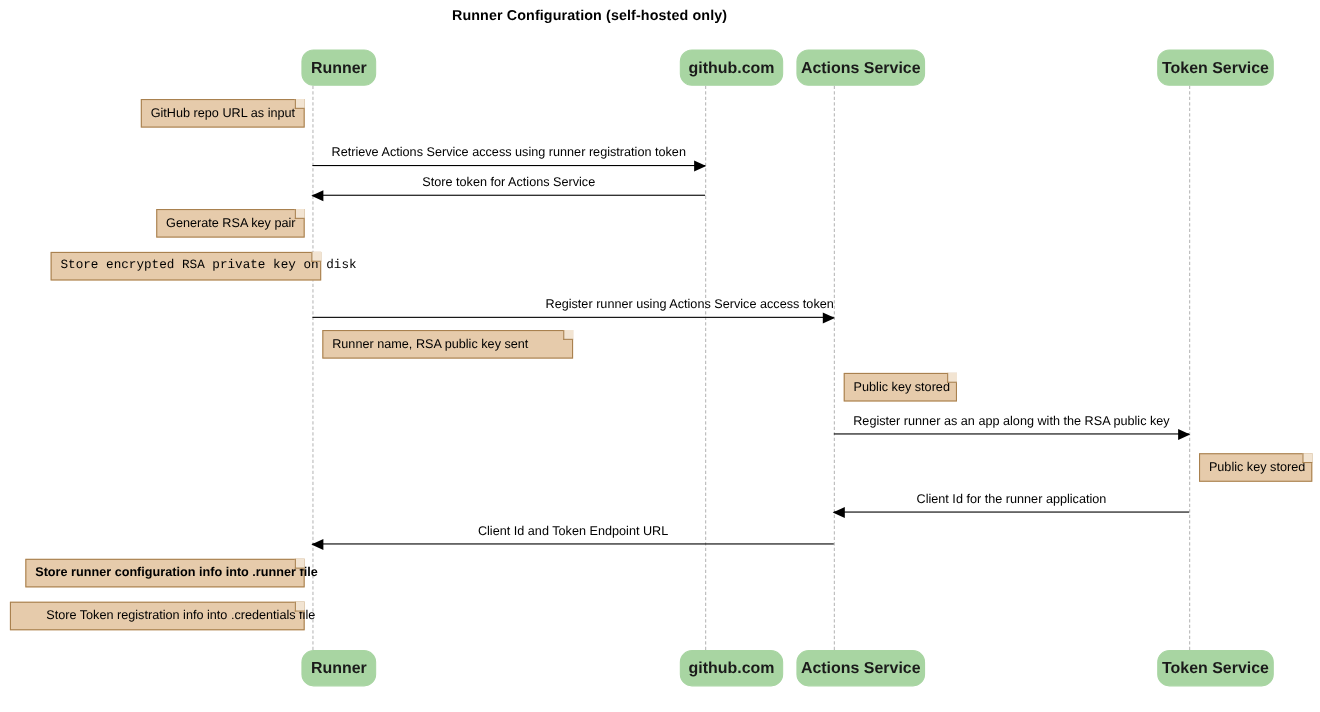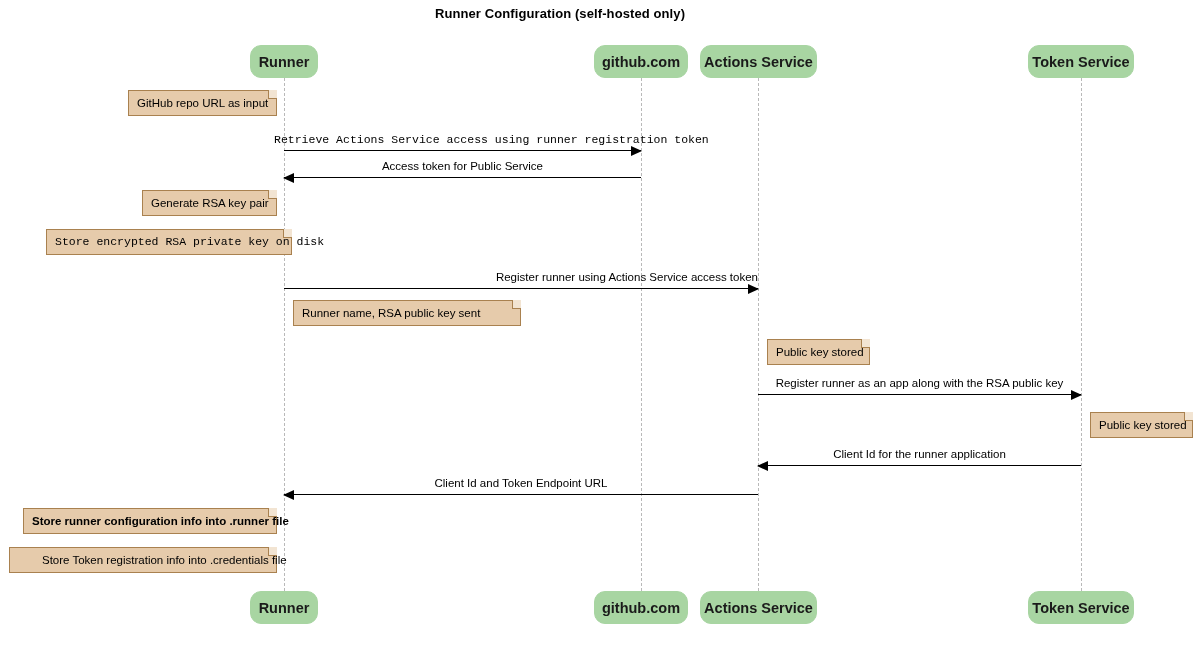--- a/index.html
+++ b/index.html
@@ -24,21 +24,20 @@
   .diagram-title {
     position: absolute;
     left: 0;
     top: 6px;
     width: 1072px;
     text-align: center;
     font-size: 13px;
     font-weight: bold;
     color: #000;
     letter-spacing: 0.1px;
-    margin-left: 24px;
   }
 
   
   .lifeline {
     position: absolute;
     width: 0;
     border-left: 1px dashed #b9b9b9;
   }
 
   
@@ -48,20 +47,21 @@
     border: 1px solid #a8d5a2;
     border-radius: 11px;
     height: 33px;
     line-height: 33px;
     text-align: center;
     font-size: 14.5px;
     font-weight: bold;
     color: #1a1a1a;
     white-space: nowrap;
     box-sizing: border-box;
+    margin-left: 24px;
   }
 
   
   .note {
     position: absolute;
     background: #e6cbab;
     border: 1px solid #a9814f;
     box-sizing: border-box;
     font-size: 11.5px;
     color: #000;
@@ -118,24 +118,24 @@
 
   <div id="lifelines-layer">
       <div class="lifeline" style="left: 284px; top: 78px; height: 513px;"></div>
       <div class="lifeline" style="left: 641px; top: 78px; height: 513px;"></div>
       <div class="lifeline" style="left: 758px; top: 78px; height: 513px;"></div>
       <div class="lifeline" style="left: 1081px; top: 78px; height: 513px;"></div>
     </div>
   <div id="messages-layer">
       <div class="msg-line" style="left: 284px; top: 150px; width: 357px;"></div>
       <div class="arrowhead right" style="top: 145.5px; left: 631px;"></div>
-      <div class="msg-label" style="left: 274px; width: 357px; top: 133px; font-family: Liberation Mono, monospace;">Retrieve Actions Service access using runner registration token</div>
+      <div class="msg-label" style="left: 284px; width: 357px; top: 133px;">Retrieve Actions Service access using runner registration token</div>
       <div class="msg-line" style="left: 284px; top: 177px; width: 357px;"></div>
       <div class="arrowhead left" style="top: 172.5px; left: 283px;"></div>
-      <div class="msg-label" style="left: 284px; width: 357px; top: 160px;">Access token for Public Service</div>
+      <div class="msg-label" style="left: 284px; width: 357px; top: 160px;">Store token for Actions Service</div>
       <div class="msg-line" style="left: 284px; top: 288px; width: 474px;"></div>
       <div class="arrowhead right" style="top: 283.5px; left: 748px;"></div>
       <div class="msg-label" style="left: 284px; width: 474px; top: 271px; text-align: right;">Register runner using Actions Service access token</div>
       <div class="msg-line" style="left: 758px; top: 394px; width: 323px;"></div>
       <div class="arrowhead right" style="top: 389.5px; left: 1071px;"></div>
       <div class="msg-label" style="left: 758px; width: 323px; top: 377px; text-align: center;">Register runner as an app along with the RSA public key</div>
       <div class="msg-line" style="left: 758px; top: 465px; width: 323px;"></div>
       <div class="arrowhead left" style="top: 460.5px; left: 757px;"></div>
       <div class="msg-label" style="left: 758px; width: 323px; top: 448px;">Client Id for the runner application</div>
       <div class="msg-line" style="left: 284px; top: 494px; width: 474px;"></div>

